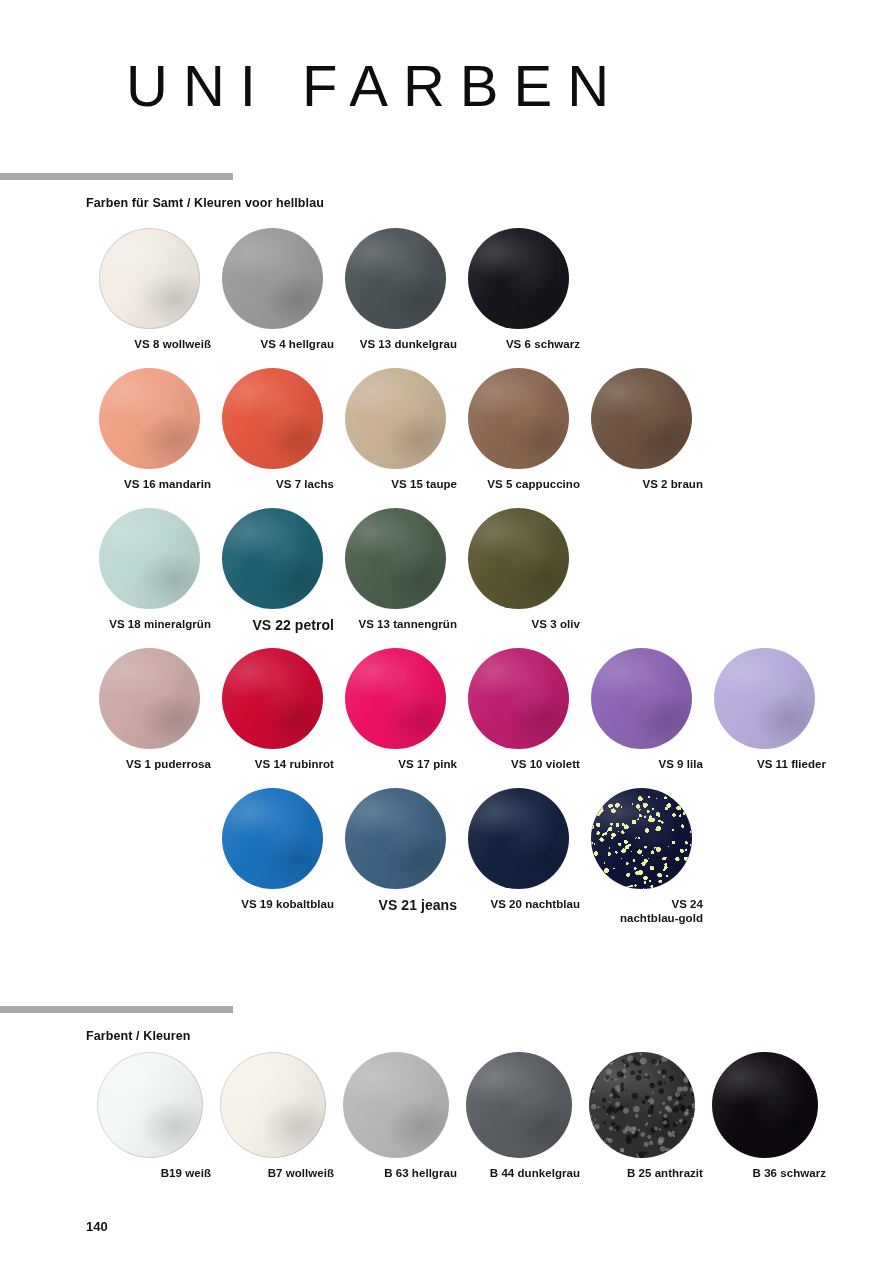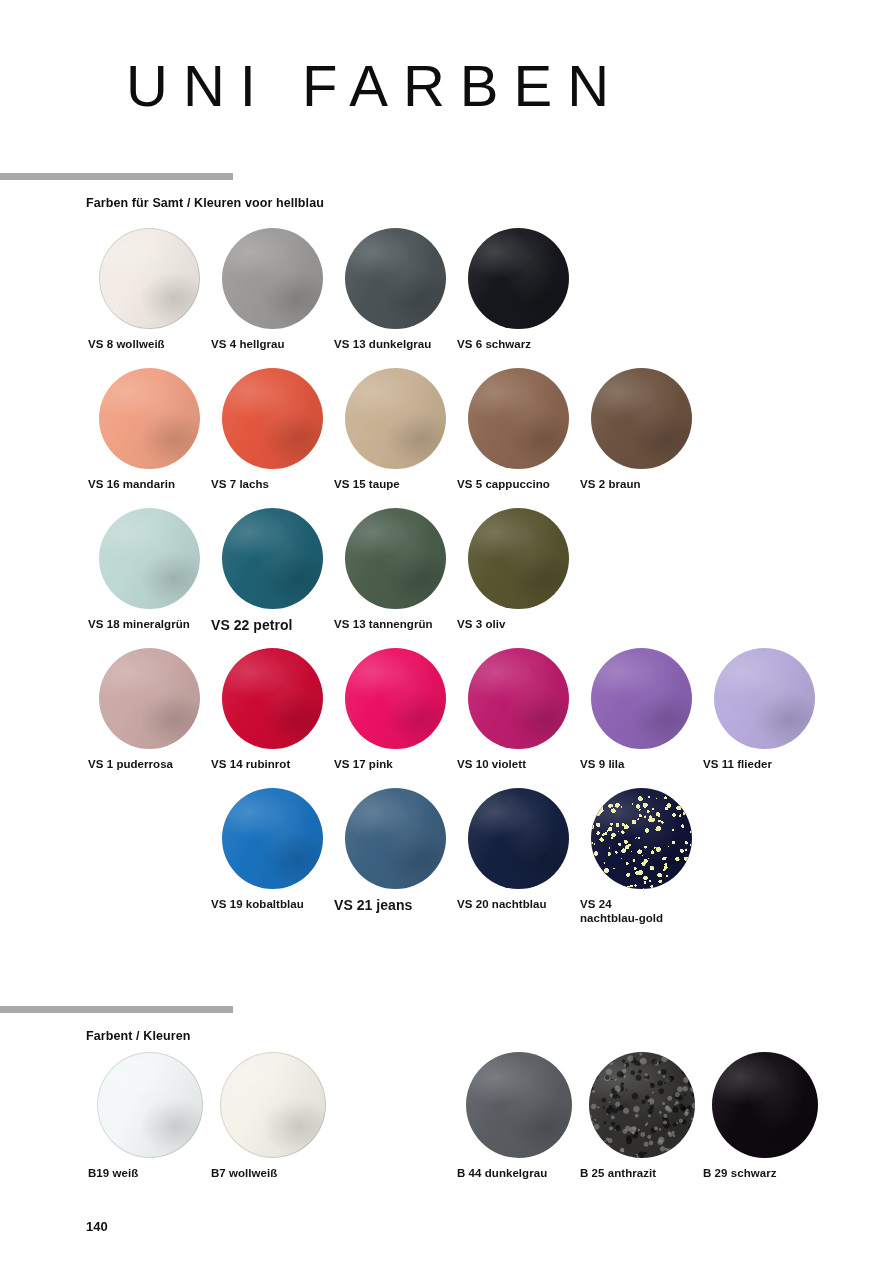--- a/index.html
+++ b/index.html
@@ -66,21 +66,21 @@
   .swatch-row {
     position: relative;
     height: 140px;
   }
   #plain-grid .swatch-row { height: 150px; }
 
   .swatch-cell {
     position: absolute;
     top: 0;
     width: 123px;
-    text-align: left;
+    text-align: right;
   }
 
   .swatch-disc {
     width: 101px;
     height: 101px;
     margin: 0 auto;
     border-radius: 50%;
     position: relative;
     overflow: hidden;
     background-repeat: no-repeat;
@@ -309,35 +309,41 @@
           <div class="grain"></div>
         </div>
         <div class="swatch-label">B19 weiß</div>
       </div>
       <div class="swatch-cell" style="left: 123px;">
         <div class="swatch-disc light-edge" title="B7 wollweiß" style="background: rgb(245, 242, 234);">
           <div class="grain"></div>
         </div>
         <div class="swatch-label">B7 wollweiß</div>
       </div>
+      <div class="swatch-cell" style="left: 246px;">
+        <div class="swatch-disc" title="B 63 hellgrau" style="background: rgb(181, 183, 184);">
+          <div class="grain"></div>
+        </div>
+        <div class="swatch-label">B 63 hellgrau</div>
+      </div>
       <div class="swatch-cell" style="left: 369px;">
         <div class="swatch-disc" title="B 44 dunkelgrau" style="background: rgb(90, 94, 99);">
           <div class="grain"></div>
         </div>
         <div class="swatch-label">B 44 dunkelgrau</div>
       </div>
       <div class="swatch-cell" style="left: 492px;">
         <div class="swatch-disc" title="B 25 anthrazit" style="background: rgb(50, 49, 48);">
           <div class="grain"></div>
           <div class="speckles" style="background-image: radial-gradient(3.72px at 99.16% 67.33%, rgba(150, 150, 148, 0.55) 0px, rgba(150, 150, 148, 0.55) 70%, rgba(0, 0, 0, 0) 100%), radial-gradient(1.73px at 28.32% 42.41%, rgba(8, 8, 8, 0.6) 0px, rgba(8, 8, 8, 0.6) 70%, rgba(0, 0, 0, 0) 100%), radial-gradient(2.4px at 0.58% 85.64%, rgba(8, 8, 8, 0.6) 0px, rgba(8, 8, 8, 0.6) 70%, rgba(0, 0, 0, 0) 100%), radial-gradient(3.35px at 70.59% 18.84%, rgba(8, 8, 8, 0.6) 0px, rgba(8, 8, 8, 0.6) 70%, rgba(0, 0, 0, 0) 100%), radial-gradient(2.73px at 99.3% 97.72%, rgba(150, 150, 148, 0.55) 0px, rgba(150, 150, 148, 0.55) 70%, rgba(0, 0, 0, 0) 100%), radial-gradient(2.54px at 6.06% 91.7%, rgba(8, 8, 8, 0.6) 0px, rgba(8, 8, 8, 0.6) 70%, rgba(0, 0, 0, 0) 100%), radial-gradient(3.59px at 38.98% 6.08%, rgba(150, 150, 148, 0.55) 0px, rgba(150, 150, 148, 0.55) 70%, rgba(0, 0, 0, 0) 100%), radial-gradient(1.97px at 32.68% 8.52%, rgba(8, 8, 8, 0.6) 0px, rgba(8, 8, 8, 0.6) 70%, rgba(0, 0, 0, 0) 100%), radial-gradient(3.16px at 90.76% 34.71%, rgba(150, 150, 148, 0.55) 0px, rgba(150, 150, 148, 0.55) 70%, rgba(0, 0, 0, 0) 100%), radial-gradient(3.3px at 67.27% 85.05%, rgba(150, 150, 148, 0.55) 0px, rgba(150, 150, 148, 0.55) 70%, rgba(0, 0, 0, 0) 100%), radial-gradient(3.61px at 27.07% 34.41%, rgba(150, 150, 148, 0.55) 0px, rgba(150, 150, 148, 0.55) 70%, rgba(0, 0, 0, 0) 100%), radial-gradient(3.38px at 76.95% 25.51%, rgba(8, 8, 8, 0.6) 0px, rgba(8, 8, 8, 0.6) 70%, rgba(0, 0, 0, 0) 100%), radial-gradient(3.84px at 97.26% 94.38%, rgba(8, 8, 8, 0.6) 0px, rgba(8, 8, 8, 0.6) 70%, rgba(0, 0, 0, 0) 100%), radial-gradient(3.81px at 19.01% 55.63%, rgba(8, 8, 8, 0.6) 0px, rgba(8, 8, 8, 0.6) 70%, rgba(0, 0, 0, 0) 100%), radial-gradient(2.94px at 53.9% 86.99%, rgba(150, 150, 148, 0.55) 0px, rgba(150, 150, 148, 0.55) 70%, rgba(0, 0, 0, 0) 100%), radial-gradient(1.41px at 28.15% 36.37%, rgba(150, 150, 148, 0.55) 0px, rgba(150, 150, 148, 0.55) 70%, rgba(0, 0, 0, 0) 100%), radial-gradient(3.93px at 43.33% 41.59%, rgba(8, 8, 8, 0.6) 0px, rgba(8, 8, 8, 0.6) 70%, rgba(0, 0, 0, 0) 100%), radial-gradient(2.65px at 58.51% 85.69%, rgba(150, 150, 148, 0.55) 0px, rgba(150, 150, 148, 0.55) 70%, rgba(0, 0, 0, 0) 100%), radial-gradient(2.6px at 81.02% 68.43%, rgba(8, 8, 8, 0.6) 0px, rgba(8, 8, 8, 0.6) 70%, rgba(0, 0, 0, 0) 100%), radial-gradient(1.66px at 14.81% 66.78%, rgba(8, 8, 8, 0.6) 0px, rgba(8, 8, 8, 0.6) 70%, rgba(0, 0, 0, 0) 100%), radial-gradient(2.4px at 98.6% 40.05%, rgba(8, 8, 8, 0.6) 0px, rgba(8, 8, 8, 0.6) 70%, rgba(0, 0, 0, 0) 100%), radial-gradient(1.06px at 21.77% 26.03%, rgba(8, 8, 8, 0.6) 0px, rgba(8, 8, 8, 0.6) 70%, rgba(0, 0, 0, 0) 100%), radial-gradient(1.5px at 70.66% 23.03%, rgba(150, 150, 148, 0.55) 0px, rgba(150, 150, 148, 0.55) 70%, rgba(0, 0, 0, 0) 100%), radial-gradient(3.51px at 27.21% 71.72%, rgba(8, 8, 8, 0.6) 0px, rgba(8, 8, 8, 0.6) 70%, rgba(0, 0, 0, 0) 100%), radial-gradient(1.08px at 40.18% 98.98%, rgba(150, 150, 148, 0.55) 0px, rgba(150, 150, 148, 0.55) 70%, rgba(0, 0, 0, 0) 100%), radial-gradient(3.65px at 4.08% 83.09%, rgba(8, 8, 8, 0.6) 0px, rgba(8, 8, 8, 0.6) 70%, rgba(0, 0, 0, 0) 100%), radial-gradient(3.95px at 51.3% 8.57%, rgba(150, 150, 148, 0.55) 0px, rgba(150, 150, 148, 0.55) 70%, rgba(0, 0, 0, 0) 100%), radial-gradient(1.63px at 53.99% 43.12%, rgba(8, 8, 8, 0.6) 0px, rgba(8, 8, 8, 0.6) 70%, rgba(0, 0, 0, 0) 100%), radial-gradient(3.69px at 23.86% 36.66%, rgba(8, 8, 8, 0.6) 0px, rgba(8, 8, 8, 0.6) 70%, rgba(0, 0, 0, 0) 100%), radial-gradient(2.9px at 76.1% 93.29%, rgba(150, 150, 148, 0.55) 0px, rgba(150, 150, 148, 0.55) 70%, rgba(0, 0, 0, 0) 100%), radial-gradient(3.16px at 89.14% 53.58%, rgba(8, 8, 8, 0.6) 0px, rgba(8, 8, 8, 0.6) 70%, rgba(0, 0, 0, 0) 100%), radial-gradient(1.5px at 47.06% 73.44%, rgba(150, 150, 148, 0.55) 0px, rgba(150, 150, 148, 0.55) 70%, rgba(0, 0, 0, 0) 100%), radial-gradient(1.77px at 48.94% 1.94%, rgba(150, 150, 148, 0.55) 0px, rgba(150, 150, 148, 0.55) 70%, rgba(0, 0, 0, 0) 100%), radial-gradient(3.56px at 71.24% 6.66%, rgba(150, 150, 148, 0.55) 0px, rgba(150, 150, 148, 0.55) 70%, rgba(0, 0, 0, 0) 100%), radial-gradient(1.86px at 3.46% 25.55%, rgba(8, 8, 8, 0.6) 0px, rgba(8, 8, 8, 0.6) 70%, rgba(0, 0, 0, 0) 100%), radial-gradient(2.93px at 19.41% 8.21%, rgba(8, 8, 8, 0.6) 0px, rgba(8, 8, 8, 0.6) 70%, rgba(0, 0, 0, 0) 100%), radial-gradient(3.4px at 85.7% 35.16%, rgba(150, 150, 148, 0.55) 0px, rgba(150, 150, 148, 0.55) 70%, rgba(0, 0, 0, 0) 100%), radial-gradient(2.34px at 43% 71.99%, rgba(150, 150, 148, 0.55) 0px, rgba(150, 150, 148, 0.55) 70%, rgba(0, 0, 0, 0) 100%), radial-gradient(3.01px at 27.09% 49.27%, rgba(150, 150, 148, 0.55) 0px, rgba(150, 150, 148, 0.55) 70%, rgba(0, 0, 0, 0) 100%), radial-gradient(2.4px at 86.71% 64.81%, rgba(150, 150, 148, 0.55) 0px, rgba(150, 150, 148, 0.55) 70%, rgba(0, 0, 0, 0) 100%), radial-gradient(3.47px at 46.72% 24.34%, rgba(8, 8, 8, 0.6) 0px, rgba(8, 8, 8, 0.6) 70%, rgba(0, 0, 0, 0) 100%), radial-gradient(3.81px at 95.51% 19.03%, rgba(150, 150, 148, 0.55) 0px, rgba(150, 150, 148, 0.55) 70%, rgba(0, 0, 0, 0) 100%), radial-gradient(1.5px at 26.54% 40.36%, rgba(8, 8, 8, 0.6) 0px, rgba(8, 8, 8, 0.6) 70%, rgba(0, 0, 0, 0) 100%), radial-gradient(2.31px at 56.88% 80.06%, rgba(150, 150, 148, 0.55) 0px, rgba(150, 150, 148, 0.55) 70%, rgba(0, 0, 0, 0) 100%), radial-gradient(1.33px at 56.59% 48.47%, rgba(8, 8, 8, 0.6) 0px, rgba(8, 8, 8, 0.6) 70%, rgba(0, 0, 0, 0) 100%), radial-gradient(1.12px at 14.88% 84.32%, rgba(150, 150, 148, 0.55) 0px, rgba(150, 150, 148, 0.55) 70%, rgba(0, 0, 0, 0) 100%), radial-gradient(1.94px at 95.18% 56.17%, rgba(8, 8, 8, 0.6) 0px, rgba(8, 8, 8, 0.6) 70%, rgba(0, 0, 0, 0) 100%), radial-gradient(1.87px at 41.73% 76.35%, rgba(150, 150, 148, 0.55) 0px, rgba(150, 150, 148, 0.55) 70%, rgba(0, 0, 0, 0) 100%), radial-gradient(1.55px at 33.95% 12.62%, rgba(150, 150, 148, 0.55) 0px, rgba(150, 150, 148, 0.55) 70%, rgba(0, 0, 0, 0) 100%), radial-gradient(2.25px at 72.07% 60.25%, rgba(150, 150, 148, 0.55) 0px, rgba(150, 150, 148, 0.55) 70%, rgba(0, 0, 0, 0) 100%), radial-gradient(2.81px at 41.28% 19.53%, rgba(8, 8, 8, 0.6) 0px, rgba(8, 8, 8, 0.6) 70%, rgba(0, 0, 0, 0) 100%), radial-gradient(1.41px at 1.4% 96.72%, rgba(150, 150, 148, 0.55) 0px, rgba(150, 150, 148, 0.55) 70%, rgba(0, 0, 0, 0) 100%), radial-gradient(2.58px at 76.92% 78.07%, rgba(150, 150, 148, 0.55) 0px, rgba(150, 150, 148, 0.55) 70%, rgba(0, 0, 0, 0) 100%), radial-gradient(2.77px at 0.45% 60.92%, rgba(150, 150, 148, 0.55) 0px, rgba(150, 150, 148, 0.55) 70%, rgba(0, 0, 0, 0) 100%), radial-gradient(1.41px at 67.15% 73.09%, rgba(150, 150, 148, 0.55) 0px, rgba(150, 150, 148, 0.55) 70%, rgba(0, 0, 0, 0) 100%), radial-gradient(2.52px at 18.01% 94.23%, rgba(150, 150, 148, 0.55) 0px, rgba(150, 150, 148, 0.55) 70%, rgba(0, 0, 0, 0) 100%), radial-gradient(3.61px at 87.85% 89.45%, rgba(8, 8, 8, 0.6) 0px, rgba(8, 8, 8, 0.6) 70%, rgba(0, 0, 0, 0) 100%), radial-gradient(2.4px at 71.82% 66.51%, rgba(150, 150, 148, 0.55) 0px, rgba(150, 150, 148, 0.55) 70%, rgba(0, 0, 0, 0) 100%), radial-gradient(2.5px at 7% 0.49%, rgba(8, 8, 8, 0.6) 0px, rgba(8, 8, 8, 0.6) 70%, rgba(0, 0, 0, 0) 100%), radial-gradient(3.04px at 83.28% 40.23%, rgba(150, 150, 148, 0.55) 0px, rgba(150, 150, 148, 0.55) 70%, rgba(0, 0, 0, 0) 100%), radial-gradient(1.79px at 47.32% 11.52%, rgba(8, 8, 8, 0.6) 0px, rgba(8, 8, 8, 0.6) 70%, rgba(0, 0, 0, 0) 100%), radial-gradient(3.42px at 29.88% 52.47%, rgba(8, 8, 8, 0.6) 0px, rgba(8, 8, 8, 0.6) 70%, rgba(0, 0, 0, 0) 100%), radial-gradient(2.57px at 51.57% 47.06%, rgba(8, 8, 8, 0.6) 0px, rgba(8, 8, 8, 0.6) 70%, rgba(0, 0, 0, 0) 100%), radial-gradient(2.29px at 94.99% 28.05%, rgba(8, 8, 8, 0.6) 0px, rgba(8, 8, 8, 0.6) 70%, rgba(0, 0, 0, 0) 100%), radial-gradient(2.69px at 76.14% 54.99%, rgba(150, 150, 148, 0.55) 0px, rgba(150, 150, 148, 0.55) 70%, rgba(0, 0, 0, 0) 100%), radial-gradient(2.39px at 91.59% 58.51%, rgba(150, 150, 148, 0.55) 0px, rgba(150, 150, 148, 0.55) 70%, rgba(0, 0, 0, 0) 100%), radial-gradient(3.43px at 5.77% 7.16%, rgba(8, 8, 8, 0.6) 0px, rgba(8, 8, 8, 0.6) 70%, rgba(0, 0, 0, 0) 100%), radial-gradient(2.52px at 22.92% 67.73%, rgba(8, 8, 8, 0.6) 0px, rgba(8, 8, 8, 0.6) 70%, rgba(0, 0, 0, 0) 100%), radial-gradient(1.05px at 90.49% 40.63%, rgba(8, 8, 8, 0.6) 0px, rgba(8, 8, 8, 0.6) 70%, rgba(0, 0, 0, 0) 100%), radial-gradient(1.85px at 79.38% 75.79%, rgba(150, 150, 148, 0.55) 0px, rgba(150, 150, 148, 0.55) 70%, rgba(0, 0, 0, 0) 100%), radial-gradient(1.92px at 3.95% 24.23%, rgba(8, 8, 8, 0.6) 0px, rgba(8, 8, 8, 0.6) 70%, rgba(0, 0, 0, 0) 100%), radial-gradient(3.69px at 81.76% 54.21%, rgba(8, 8, 8, 0.6) 0px, rgba(8, 8, 8, 0.6) 70%, rgba(0, 0, 0, 0) 100%), radial-gradient(1.23px at 69.5% 62.25%, rgba(8, 8, 8, 0.6) 0px, rgba(8, 8, 8, 0.6) 70%, rgba(0, 0, 0, 0) 100%), radial-gradient(2.88px at 19.96% 83.54%, rgba(150, 150, 148, 0.55) 0px, rgba(150, 150, 148, 0.55) 70%, rgba(0, 0, 0, 0) 100%), radial-gradient(2.13px at 44.95% 60.16%, rgba(150, 150, 148, 0.55) 0px, rgba(150, 150, 148, 0.55) 70%, rgba(0, 0, 0, 0) 100%), radial-gradient(3.4px at 6.22% 23.02%, rgba(8, 8, 8, 0.6) 0px, rgba(8, 8, 8, 0.6) 70%, rgba(0, 0, 0, 0) 100%), radial-gradient(1.81px at 88.04% 12.39%, rgba(8, 8, 8, 0.6) 0px, rgba(8, 8, 8, 0.6) 70%, rgba(0, 0, 0, 0) 100%), radial-gradient(2.99px at 45.04% 10.49%, rgba(8, 8, 8, 0.6) 0px, rgba(8, 8, 8, 0.6) 70%, rgba(0, 0, 0, 0) 100%), radial-gradient(1.08px at 58.47% 29.78%, rgba(8, 8, 8, 0.6) 0px, rgba(8, 8, 8, 0.6) 70%, rgba(0, 0, 0, 0) 100%), radial-gradient(1.91px at 53.98% 21.6%, rgba(150, 150, 148, 0.55) 0px, rgba(150, 150, 148, 0.55) 70%, rgba(0, 0, 0, 0) 100%), radial-gradient(2.44px at 75.8% 25.95%, rgba(150, 150, 148, 0.55) 0px, rgba(150, 150, 148, 0.55) 70%, rgba(0, 0, 0, 0) 100%), radial-gradient(2.67px at 59.26% 52.13%, rgba(8, 8, 8, 0.6) 0px, rgba(8, 8, 8, 0.6) 70%, rgba(0, 0, 0, 0) 100%), radial-gradient(2.72px at 55.07% 42.97%, rgba(8, 8, 8, 0.6) 0px, rgba(8, 8, 8, 0.6) 70%, rgba(0, 0, 0, 0) 100%), radial-gradient(3.84px at 41.22% 73.42%, rgba(150, 150, 148, 0.55) 0px, rgba(150, 150, 148, 0.55) 70%, rgba(0, 0, 0, 0) 100%), radial-gradient(1.72px at 53.25% 95.39%, rgba(8, 8, 8, 0.6) 0px, rgba(8, 8, 8, 0.6) 70%, rgba(0, 0, 0, 0) 100%), radial-gradient(3.46px at 34.96% 55.46%, rgba(150, 150, 148, 0.55) 0px, rgba(150, 150, 148, 0.55) 70%, rgba(0, 0, 0, 0) 100%), radial-gradient(2.95px at 24.56% 41.73%, rgba(8, 8, 8, 0.6) 0px, rgba(8, 8, 8, 0.6) 70%, rgba(0, 0, 0, 0) 100%), radial-gradient(1.12px at 17.39% 58.38%, rgba(150, 150, 148, 0.55) 0px, rgba(150, 150, 148, 0.55) 70%, rgba(0, 0, 0, 0) 100%), radial-gradient(3.19px at 69.42% 91.33%, rgba(150, 150, 148, 0.55) 0px, rgba(150, 150, 148, 0.55) 70%, rgba(0, 0, 0, 0) 100%), radial-gradient(1.62px at 80% 78.92%, rgba(150, 150, 148, 0.55) 0px, rgba(150, 150, 148, 0.55) 70%, rgba(0, 0, 0, 0) 100%), radial-gradient(3.48px at 61.8% 9.31%, rgba(8, 8, 8, 0.6) 0px, rgba(8, 8, 8, 0.6) 70%, rgba(0, 0, 0, 0) 100%), radial-gradient(3.04px at 22.68% 94.63%, rgba(8, 8, 8, 0.6) 0px, rgba(8, 8, 8, 0.6) 70%, rgba(0, 0, 0, 0) 100%), radial-gradient(2.66px at 17.28% 24.08%, rgba(8, 8, 8, 0.6) 0px, rgba(8, 8, 8, 0.6) 70%, rgba(0, 0, 0, 0) 100%), radial-gradient(1.97px at 4.37% 36.91%, rgba(150, 150, 148, 0.55) 0px, rgba(150, 150, 148, 0.55) 70%, rgba(0, 0, 0, 0) 100%), radial-gradient(3.61px at 24.71% 54.92%, rgba(8, 8, 8, 0.6) 0px, rgba(8, 8, 8, 0.6) 70%, rgba(0, 0, 0, 0) 100%), radial-gradient(1.22px at 60.28% 38.22%, rgba(150, 150, 148, 0.55) 0px, rgba(150, 150, 148, 0.55) 70%, rgba(0, 0, 0, 0) 100%), radial-gradient(2.3px at 20.62% 72.1%, rgba(150, 150, 148, 0.55) 0px, rgba(150, 150, 148, 0.55) 70%, rgba(0, 0, 0, 0) 100%), radial-gradient(3.02px at 54.73% 23.67%, rgba(8, 8, 8, 0.6) 0px, rgba(8, 8, 8, 0.6) 70%, rgba(0, 0, 0, 0) 100%), radial-gradient(3.85px at 29.21% 21.1%, rgba(8, 8, 8, 0.6) 0px, rgba(8, 8, 8, 0.6) 70%, rgba(0, 0, 0, 0) 100%), radial-gradient(3.26px at 85.82% 43.13%, rgba(8, 8, 8, 0.6) 0px, rgba(8, 8, 8, 0.6) 70%, rgba(0, 0, 0, 0) 100%), radial-gradient(1.47px at 69.02% 0.59%, rgba(150, 150, 148, 0.55) 0px, rgba(150, 150, 148, 0.55) 70%, rgba(0, 0, 0, 0) 100%), radial-gradient(2.71px at 95.62% 30.84%, rgba(8, 8, 8, 0.6) 0px, rgba(8, 8, 8, 0.6) 70%, rgba(0, 0, 0, 0) 100%), radial-gradient(1.98px at 13.42% 1.52%, rgba(150, 150, 148, 0.55) 0px, rgba(150, 150, 148, 0.55) 70%, rgba(0, 0, 0, 0) 100%), radial-gradient(2.65px at 97.71% 35.45%, rgba(150, 150, 148, 0.55) 0px, rgba(150, 150, 148, 0.55) 70%, rgba(0, 0, 0, 0) 100%), radial-gradient(3.87px at 82.77% 41.09%, rgba(8, 8, 8, 0.6) 0px, rgba(8, 8, 8, 0.6) 70%, rgba(0, 0, 0, 0) 100%), radial-gradient(1.94px at 20.87% 40.73%, rgba(150, 150, 148, 0.55) 0px, rgba(150, 150, 148, 0.55) 70%, rgba(0, 0, 0, 0) 100%), radial-gradient(3.95px at 43.2% 78.36%, rgba(8, 8, 8, 0.6) 0px, rgba(8, 8, 8, 0.6) 70%, rgba(0, 0, 0, 0) 100%), radial-gradient(1.89px at 99.33% 14.74%, rgba(150, 150, 148, 0.55) 0px, rgba(150, 150, 148, 0.55) 70%, rgba(0, 0, 0, 0) 100%), radial-gradient(2.41px at 48.08% 18.46%, rgba(8, 8, 8, 0.6) 0px, rgba(8, 8, 8, 0.6) 70%, rgba(0, 0, 0, 0) 100%), radial-gradient(3.28px at 7.17% 70.49%, rgba(150, 150, 148, 0.55) 0px, rgba(150, 150, 148, 0.55) 70%, rgba(0, 0, 0, 0) 100%), radial-gradient(2.05px at 66.28% 19%, rgba(150, 150, 148, 0.55) 0px, rgba(150, 150, 148, 0.55) 70%, rgba(0, 0, 0, 0) 100%), radial-gradient(1.93px at 83.8% 7.51%, rgba(150, 150, 148, 0.55) 0px, rgba(150, 150, 148, 0.55) 70%, rgba(0, 0, 0, 0) 100%), radial-gradient(2.17px at 31.6% 93.12%, rgba(150, 150, 148, 0.55) 0px, rgba(150, 150, 148, 0.55) 70%, rgba(0, 0, 0, 0) 100%), radial-gradient(3.36px at 37.57% 80.98%, rgba(8, 8, 8, 0.6) 0px, rgba(8, 8, 8, 0.6) 70%, rgba(0, 0, 0, 0) 100%), radial-gradient(3.72px at 58.55% 46.5%, rgba(150, 150, 148, 0.55) 0px, rgba(150, 150, 148, 0.55) 70%, rgba(0, 0, 0, 0) 100%), radial-gradient(1.84px at 0.45% 71.88%, rgba(150, 150, 148, 0.55) 0px, rgba(150, 150, 148, 0.55) 70%, rgba(0, 0, 0, 0) 100%), radial-gradient(1.08px at 19.31% 47.51%, rgba(150, 150, 148, 0.55) 0px, rgba(150, 150, 148, 0.55) 70%, rgba(0, 0, 0, 0) 100%), radial-gradient(2.36px at 63.17% 72.14%, rgba(150, 150, 148, 0.55) 0px, rgba(150, 150, 148, 0.55) 70%, rgba(0, 0, 0, 0) 100%), radial-gradient(3.78px at 37.69% 83.93%, rgba(8, 8, 8, 0.6) 0px, rgba(8, 8, 8, 0.6) 70%, rgba(0, 0, 0, 0) 100%), radial-gradient(1.29px at 8.95% 52.24%, rgba(150, 150, 148, 0.55) 0px, rgba(150, 150, 148, 0.55) 70%, rgba(0, 0, 0, 0) 100%), radial-gradient(2.84px at 94.66% 79.89%, rgba(150, 150, 148, 0.55) 0px, rgba(150, 150, 148, 0.55) 70%, rgba(0, 0, 0, 0) 100%), radial-gradient(2.79px at 78.16% 24.75%, rgba(8, 8, 8, 0.6) 0px, rgba(8, 8, 8, 0.6) 70%, rgba(0, 0, 0, 0) 100%), radial-gradient(2.26px at 3.08% 34.87%, rgba(8, 8, 8, 0.6) 0px, rgba(8, 8, 8, 0.6) 70%, rgba(0, 0, 0, 0) 100%), radial-gradient(2.21px at 20.85% 10.48%, rgba(150, 150, 148, 0.55) 0px, rgba(150, 150, 148, 0.55) 70%, rgba(0, 0, 0, 0) 100%), radial-gradient(1.25px at 53.44% 68.89%, rgba(150, 150, 148, 0.55) 0px, rgba(150, 150, 148, 0.55) 70%, rgba(0, 0, 0, 0) 100%), radial-gradient(2.05px at 75.61% 76.35%, rgba(150, 150, 148, 0.55) 0px, rgba(150, 150, 148, 0.55) 70%, rgba(0, 0, 0, 0) 100%), radial-gradient(1.42px at 54.73% 67.52%, rgba(150, 150, 148, 0.55) 0px, rgba(150, 150, 148, 0.55) 70%, rgba(0, 0, 0, 0) 100%), radial-gradient(1.34px at 1.21% 85.62%, rgba(150, 150, 148, 0.55) 0px, rgba(150, 150, 148, 0.55) 70%, rgba(0, 0, 0, 0) 100%), radial-gradient(1.66px at 73.78% 52.3%, rgba(150, 150, 148, 0.55) 0px, rgba(150, 150, 148, 0.55) 70%, rgba(0, 0, 0, 0) 100%), radial-gradient(3.71px at 73.15% 69.23%, rgba(8, 8, 8, 0.6) 0px, rgba(8, 8, 8, 0.6) 70%, rgba(0, 0, 0, 0) 100%), radial-gradient(1.69px at 56.93% 60.24%, rgba(150, 150, 148, 0.55) 0px, rgba(150, 150, 148, 0.55) 70%, rgba(0, 0, 0, 0) 100%), radial-gradient(3.48px at 99.66% 50.63%, rgba(150, 150, 148, 0.55) 0px, rgba(150, 150, 148, 0.55) 70%, rgba(0, 0, 0, 0) 100%), radial-gradient(1.77px at 70.37% 48.54%, rgba(150, 150, 148, 0.55) 0px, rgba(150, 150, 148, 0.55) 70%, rgba(0, 0, 0, 0) 100%), radial-gradient(1.06px at 1.99% 79.2%, rgba(8, 8, 8, 0.6) 0px, rgba(8, 8, 8, 0.6) 70%, rgba(0, 0, 0, 0) 100%), radial-gradient(3.28px at 60.51% 73.84%, rgba(8, 8, 8, 0.6) 0px, rgba(8, 8, 8, 0.6) 70%, rgba(0, 0, 0, 0) 100%), radial-gradient(1.77px at 45.15% 76.36%, rgba(8, 8, 8, 0.6) 0px, rgba(8, 8, 8, 0.6) 70%, rgba(0, 0, 0, 0) 100%), radial-gradient(3.22px at 4.44% 51.43%, rgba(150, 150, 148, 0.55) 0px, rgba(150, 150, 148, 0.55) 70%, rgba(0, 0, 0, 0) 100%), radial-gradient(3.12px at 73.99% 52.98%, rgba(150, 150, 148, 0.55) 0px, rgba(150, 150, 148, 0.55) 70%, rgba(0, 0, 0, 0) 100%), radial-gradient(3.82px at 44.71% 53.87%, rgba(150, 150, 148, 0.55) 0px, rgba(150, 150, 148, 0.55) 70%, rgba(0, 0, 0, 0) 100%), radial-gradient(3.27px at 36.58% 72.16%, rgba(150, 150, 148, 0.55) 0px, rgba(150, 150, 148, 0.55) 70%, rgba(0, 0, 0, 0) 100%), radial-gradient(1.47px at 59.85% 30.5%, rgba(8, 8, 8, 0.6) 0px, rgba(8, 8, 8, 0.6) 70%, rgba(0, 0, 0, 0) 100%), radial-gradient(2.84px at 94.87% 52.47%, rgba(8, 8, 8, 0.6) 0px, rgba(8, 8, 8, 0.6) 70%, rgba(0, 0, 0, 0) 100%), radial-gradient(3.52px at 6.48% 90.46%, rgba(150, 150, 148, 0.55) 0px, rgba(150, 150, 148, 0.55) 70%, rgba(0, 0, 0, 0) 100%), radial-gradient(1.95px at 17.45% 82.22%, rgba(150, 150, 148, 0.55) 0px, rgba(150, 150, 148, 0.55) 70%, rgba(0, 0, 0, 0) 100%), radial-gradient(2.8px at 35.54% 12.37%, rgba(8, 8, 8, 0.6) 0px, rgba(8, 8, 8, 0.6) 70%, rgba(0, 0, 0, 0) 100%), radial-gradient(1.58px at 33.64% 23.21%, rgba(150, 150, 148, 0.55) 0px, rgba(150, 150, 148, 0.55) 70%, rgba(0, 0, 0, 0) 100%), radial-gradient(1.29px at 82.64% 67.1%, rgba(150, 150, 148, 0.55) 0px, rgba(150, 150, 148, 0.55) 70%, rgba(0, 0, 0, 0) 100%), radial-gradient(1.95px at 54.15% 25.36%, rgba(150, 150, 148, 0.55) 0px, rgba(150, 150, 148, 0.55) 70%, rgba(0, 0, 0, 0) 100%), radial-gradient(1.27px at 25.2% 52.91%, rgba(150, 150, 148, 0.55) 0px, rgba(150, 150, 148, 0.55) 70%, rgba(0, 0, 0, 0) 100%), radial-gradient(3.22px at 63.23% 10.28%, rgba(150, 150, 148, 0.55) 0px, rgba(150, 150, 148, 0.55) 70%, rgba(0, 0, 0, 0) 100%), radial-gradient(3.18px at 82.48% 1.93%, rgba(8, 8, 8, 0.6) 0px, rgba(8, 8, 8, 0.6) 70%, rgba(0, 0, 0, 0) 100%), radial-gradient(2.34px at 31.75% 22.2%, rgba(8, 8, 8, 0.6) 0px, rgba(8, 8, 8, 0.6) 70%, rgba(0, 0, 0, 0) 100%), radial-gradient(3.03px at 89.9% 66.15%, rgba(8, 8, 8, 0.6) 0px, rgba(8, 8, 8, 0.6) 70%, rgba(0, 0, 0, 0) 100%), radial-gradient(3.08px at 87.01% 3.1%, rgba(8, 8, 8, 0.6) 0px, rgba(8, 8, 8, 0.6) 70%, rgba(0, 0, 0, 0) 100%), radial-gradient(3.34px at 72.48% 64.51%, rgba(8, 8, 8, 0.6) 0px, rgba(8, 8, 8, 0.6) 70%, rgba(0, 0, 0, 0) 100%), radial-gradient(2.74px at 20.54% 52.2%, rgba(8, 8, 8, 0.6) 0px, rgba(8, 8, 8, 0.6) 70%, rgba(0, 0, 0, 0) 100%), radial-gradient(3.63px at 17.44% 90.23%, rgba(150, 150, 148, 0.55) 0px, rgba(150, 150, 148, 0.55) 70%, rgba(0, 0, 0, 0) 100%), radial-gradient(1.11px at 71.39% 29.56%, rgba(8, 8, 8, 0.6) 0px, rgba(8, 8, 8, 0.6) 70%, rgba(0, 0, 0, 0) 100%), radial-gradient(3.37px at 91.58% 26.32%, rgba(150, 150, 148, 0.55) 0px, rgba(150, 150, 148, 0.55) 70%, rgba(0, 0, 0, 0) 100%), radial-gradient(1.15px at 25.14% 26.11%, rgba(150, 150, 148, 0.55) 0px, rgba(150, 150, 148, 0.55) 70%, rgba(0, 0, 0, 0) 100%), radial-gradient(2.25px at 22.48% 61.7%, rgba(150, 150, 148, 0.55) 0px, rgba(150, 150, 148, 0.55) 70%, rgba(0, 0, 0, 0) 100%), radial-gradient(3.72px at 90.5% 18.62%, rgba(8, 8, 8, 0.6) 0px, rgba(8, 8, 8, 0.6) 70%, rgba(0, 0, 0, 0) 100%), radial-gradient(1.03px at 5.85% 63.99%, rgba(150, 150, 148, 0.55) 0px, rgba(150, 150, 148, 0.55) 70%, rgba(0, 0, 0, 0) 100%), radial-gradient(3.38px at 68.24% 37.05%, rgba(8, 8, 8, 0.6) 0px, rgba(8, 8, 8, 0.6) 70%, rgba(0, 0, 0, 0) 100%), radial-gradient(3.53px at 30.34% 34.61%, rgba(8, 8, 8, 0.6) 0px, rgba(8, 8, 8, 0.6) 70%, rgba(0, 0, 0, 0) 100%), radial-gradient(1.03px at 35.42% 35.8%, rgba(8, 8, 8, 0.6) 0px, rgba(8, 8, 8, 0.6) 70%, rgba(0, 0, 0, 0) 100%), radial-gradient(2.06px at 31.43% 30.32%, rgba(8, 8, 8, 0.6) 0px, rgba(8, 8, 8, 0.6) 70%, rgba(0, 0, 0, 0) 100%), radial-gradient(1.21px at 25.04% 73.47%, rgba(150, 150, 148, 0.55) 0px, rgba(150, 150, 148, 0.55) 70%, rgba(0, 0, 0, 0) 100%), radial-gradient(2.28px at 43.49% 98.64%, rgba(8, 8, 8, 0.6) 0px, rgba(8, 8, 8, 0.6) 70%, rgba(0, 0, 0, 0) 100%), radial-gradient(1.46px at 98.06% 3.62%, rgba(150, 150, 148, 0.55) 0px, rgba(150, 150, 148, 0.55) 70%, rgba(0, 0, 0, 0) 100%), radial-gradient(3.64px at 68.23% 82.8%, rgba(150, 150, 148, 0.55) 0px, rgba(150, 150, 148, 0.55) 70%, rgba(0, 0, 0, 0) 100%), radial-gradient(2.13px at 1.84% 20.77%, rgba(150, 150, 148, 0.55) 0px, rgba(150, 150, 148, 0.55) 70%, rgba(0, 0, 0, 0) 100%), radial-gradient(3.09px at 75.99% 3.46%, rgba(150, 150, 148, 0.55) 0px, rgba(150, 150, 148, 0.55) 70%, rgba(0, 0, 0, 0) 100%), radial-gradient(3.24px at 11.77% 7.73%, rgba(150, 150, 148, 0.55) 0px, rgba(150, 150, 148, 0.55) 70%, rgba(0, 0, 0, 0) 100%), radial-gradient(1.02px at 49.03% 7.99%, rgba(150, 150, 148, 0.55) 0px, rgba(150, 150, 148, 0.55) 70%, rgba(0, 0, 0, 0) 100%), radial-gradient(1.18px at 26.75% 70.47%, rgba(8, 8, 8, 0.6) 0px, rgba(8, 8, 8, 0.6) 70%, rgba(0, 0, 0, 0) 100%), radial-gradient(2.8px at 50.72% 77.78%, rgba(150, 150, 148, 0.55) 0px, rgba(150, 150, 148, 0.55) 70%, rgba(0, 0, 0, 0) 100%), radial-gradient(2.32px at 1.69% 4.52%, rgba(150, 150, 148, 0.55) 0px, rgba(150, 150, 148, 0.55) 70%, rgba(0, 0, 0, 0) 100%), radial-gradient(1.39px at 13.95% 52.39%, rgba(8, 8, 8, 0.6) 0px, rgba(8, 8, 8, 0.6) 70%, rgba(0, 0, 0, 0) 100%), radial-gradient(2.29px at 2.58% 67.1%, rgba(150, 150, 148, 0.55) 0px, rgba(150, 150, 148, 0.55) 70%, rgba(0, 0, 0, 0) 100%), radial-gradient(1.41px at 87.06% 53.62%, rgba(8, 8, 8, 0.6) 0px, rgba(8, 8, 8, 0.6) 70%, rgba(0, 0, 0, 0) 100%), radial-gradient(1.82px at 1.64% 34.82%, rgba(150, 150, 148, 0.55) 0px, rgba(150, 150, 148, 0.55) 70%, rgba(0, 0, 0, 0) 100%), radial-gradient(2.55px at 33.28% 17.68%, rgba(150, 150, 148, 0.55) 0px, rgba(150, 150, 148, 0.55) 70%, rgba(0, 0, 0, 0) 100%), radial-gradient(1.11px at 81.43% 49.35%, rgba(150, 150, 148, 0.55) 0px, rgba(150, 150, 148, 0.55) 70%, rgba(0, 0, 0, 0) 100%), radial-gradient(1.64px at 66.78% 9.73%, rgba(8, 8, 8, 0.6) 0px, rgba(8, 8, 8, 0.6) 70%, rgba(0, 0, 0, 0) 100%), radial-gradient(3.93px at 89.79% 84.4%, rgba(150, 150, 148, 0.55) 0px, rgba(150, 150, 148, 0.55) 70%, rgba(0, 0, 0, 0) 100%), radial-gradient(1.55px at 67.26% 57.01%, rgba(150, 150, 148, 0.55) 0px, rgba(150, 150, 148, 0.55) 70%, rgba(0, 0, 0, 0) 100%), radial-gradient(3.23px at 92.89% 56.08%, rgba(150, 150, 148, 0.55) 0px, rgba(150, 150, 148, 0.55) 70%, rgba(0, 0, 0, 0) 100%), radial-gradient(2.97px at 59.78% 31.76%, rgba(8, 8, 8, 0.6) 0px, rgba(8, 8, 8, 0.6) 70%, rgba(0, 0, 0, 0) 100%), radial-gradient(3.53px at 18.77% 18.61%, rgba(150, 150, 148, 0.55) 0px, rgba(150, 150, 148, 0.55) 70%, rgba(0, 0, 0, 0) 100%), radial-gradient(2.87px at 87.05% 50.94%, rgba(8, 8, 8, 0.6) 0px, rgba(8, 8, 8, 0.6) 70%, rgba(0, 0, 0, 0) 100%), radial-gradient(3.64px at 7.33% 80.38%, rgba(150, 150, 148, 0.55) 0px, rgba(150, 150, 148, 0.55) 70%, rgba(0, 0, 0, 0) 100%), radial-gradient(2.6px at 31.2% 92.4%, rgba(150, 150, 148, 0.55) 0px, rgba(150, 150, 148, 0.55) 70%, rgba(0, 0, 0, 0) 100%), radial-gradient(3.65px at 41.81% 7.66%, rgba(8, 8, 8, 0.6) 0px, rgba(8, 8, 8, 0.6) 70%, rgba(0, 0, 0, 0) 100%), radial-gradient(3.36px at 17.06% 24.82%, rgba(150, 150, 148, 0.55) 0px, rgba(150, 150, 148, 0.55) 70%, rgba(0, 0, 0, 0) 100%), radial-gradient(3.82px at 49.17% 96.91%, rgba(8, 8, 8, 0.6) 0px, rgba(8, 8, 8, 0.6) 70%, rgba(0, 0, 0, 0) 100%), radial-gradient(3.28px at 45.09% 98.85%, rgba(150, 150, 148, 0.55) 0px, rgba(150, 150, 148, 0.55) 70%, rgba(0, 0, 0, 0) 100%), radial-gradient(2.01px at 82.96% 47.95%, rgba(150, 150, 148, 0.55) 0px, rgba(150, 150, 148, 0.55) 70%, rgba(0, 0, 0, 0) 100%), radial-gradient(1.41px at 94.89% 71.09%, rgba(8, 8, 8, 0.6) 0px, rgba(8, 8, 8, 0.6) 70%, rgba(0, 0, 0, 0) 100%), radial-gradient(1.41px at 97.1% 62.92%, rgba(150, 150, 148, 0.55) 0px, rgba(150, 150, 148, 0.55) 70%, rgba(0, 0, 0, 0) 100%), radial-gradient(2.73px at 33.84% 74.89%, rgba(150, 150, 148, 0.55) 0px, rgba(150, 150, 148, 0.55) 70%, rgba(0, 0, 0, 0) 100%), radial-gradient(3.16px at 89.56% 53.25%, rgba(8, 8, 8, 0.6) 0px, rgba(8, 8, 8, 0.6) 70%, rgba(0, 0, 0, 0) 100%), radial-gradient(2.82px at 76.18% 43.68%, rgba(150, 150, 148, 0.55) 0px, rgba(150, 150, 148, 0.55) 70%, rgba(0, 0, 0, 0) 100%), radial-gradient(3.27px at 67.18% 29.43%, rgba(8, 8, 8, 0.6) 0px, rgba(8, 8, 8, 0.6) 70%, rgba(0, 0, 0, 0) 100%), radial-gradient(2.43px at 97.45% 72.78%, rgba(150, 150, 148, 0.55) 0px, rgba(150, 150, 148, 0.55) 70%, rgba(0, 0, 0, 0) 100%), radial-gradient(1.29px at 5.77% 7.93%, rgba(8, 8, 8, 0.6) 0px, rgba(8, 8, 8, 0.6) 70%, rgba(0, 0, 0, 0) 100%), radial-gradient(1.94px at 73.14% 91.86%, rgba(150, 150, 148, 0.55) 0px, rgba(150, 150, 148, 0.55) 70%, rgba(0, 0, 0, 0) 100%), radial-gradient(3.41px at 57.93% 56.01%, rgba(8, 8, 8, 0.6) 0px, rgba(8, 8, 8, 0.6) 70%, rgba(0, 0, 0, 0) 100%), radial-gradient(2.74px at 13.99% 45.4%, rgba(8, 8, 8, 0.6) 0px, rgba(8, 8, 8, 0.6) 70%, rgba(0, 0, 0, 0) 100%), radial-gradient(3.8px at 8.18% 14.43%, rgba(8, 8, 8, 0.6) 0px, rgba(8, 8, 8, 0.6) 70%, rgba(0, 0, 0, 0) 100%);"></div>
         </div>
         <div class="swatch-label">B 25 anthrazit</div>
       </div>
       <div class="swatch-cell" style="left: 615px;">
         <div class="swatch-disc" title="B 21 schwarz" style="background: rgb(14, 10, 16);">
           <div class="grain"></div>
         </div>
-        <div class="swatch-label">B 29 schwarz</div>
+        <div class="swatch-label">B 36 schwarz</div>
       </div>
     </div>
   </div>
 
 <div class="page-number">140</div>
 
 </body></html>

